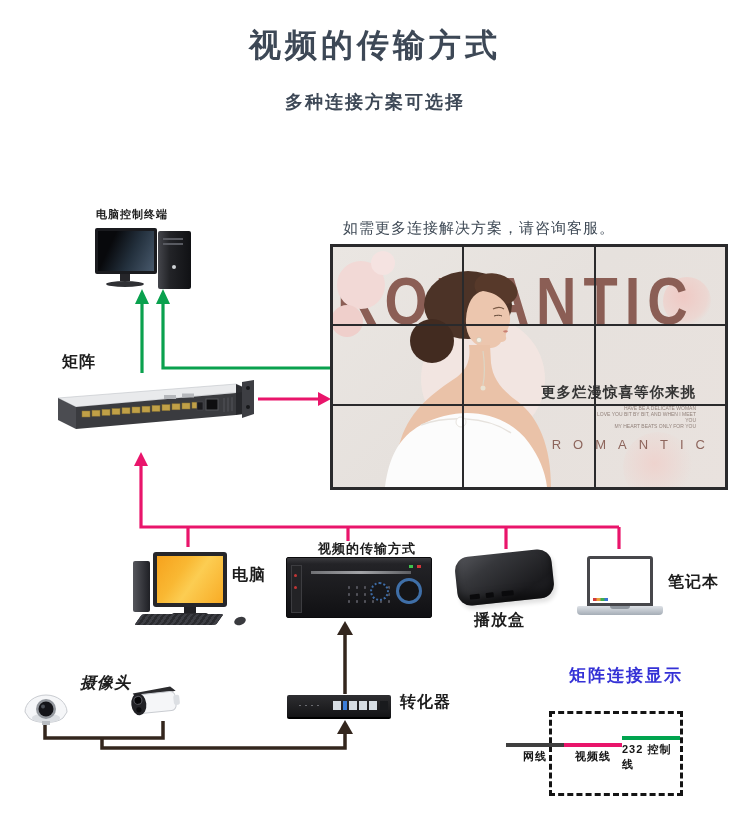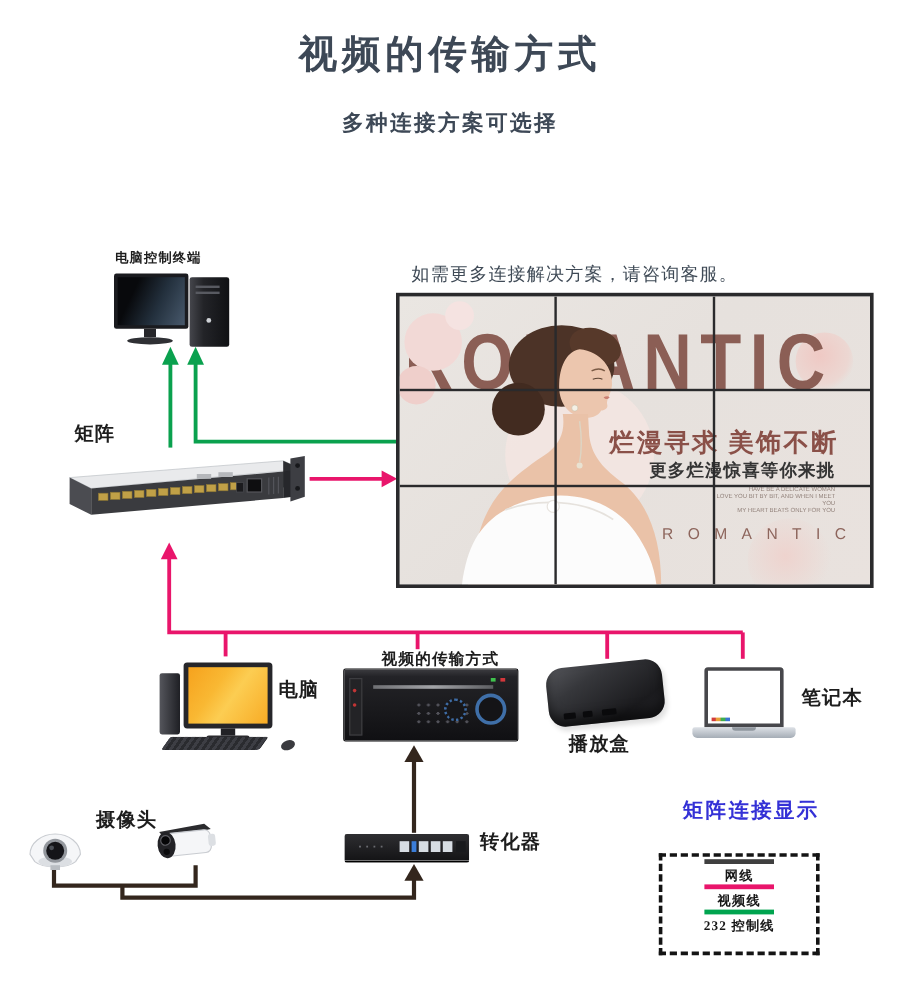--- a/index.html
+++ b/index.html
@@ -96,21 +96,21 @@
   .converter{left:287px;top:695px;width:104px;height:22px;border-radius:2px;
              background:linear-gradient(180deg,#2e2e31,#141416);border-bottom:2px solid #000;}
   .conv-port{position:absolute;top:6px;width:8px;height:9px;background:#d7dde3;}
   .conv-port.blue{background:#3b7dd8;width:4px;}
   .conv-dots{position:absolute;left:10px;top:9px;width:26px;height:3px;
              background-image:radial-gradient(#6a6b70 1px,transparent 1.2px);background-size:6px 3px;}
 
   
   .legend-title{left:569px;top:664px;font-size:17px;font-weight:bold;color:#3431d6;letter-spacing:2px;}
   .legend-box{left:549px;top:711px;width:134px;height:85px;border:3px dashed #141414;box-sizing:border-box;
-              display:flex;flex-direction:column;align-items:center;justify-content:flex-start;padding:2px 0;font-family:Liberation Serif, serif;}
+              display:flex;flex-direction:row;align-items:center;justify-content:flex-end;padding:2px 0;}
   .legend-item{display:flex;flex-direction:column;align-items:center;}
   .legend-line{width:58px;height:4px;}
   .lg-net{background:#3f3f3f;}
   .lg-vid{background:#e9156b;}
   .lg-ctl{background:#00a44f;}
   .legend-label{font-size:11px;font-weight:bold;color:#161616;margin-top:2px;letter-spacing:1px;}
 </style>
 </head>
 <body>
 
@@ -229,21 +229,20 @@
       <path d="M136,98 C138,112 134,122 124,130 C100,146 78,162 68,192 C62,210 58,224 57,240 L218,240 C218,200 206,170 184,154 C168,142 160,132 158,116 L157,98 Z" fill="#eac2a8"></path>
 
       <path d="M150,104 C152,118 152,128 150,138" stroke="#ddd5c4" stroke-width="1.2" fill="none"></path>
       <circle cx="150" cy="141" r="2.5" fill="#e9e2d2"></circle>
 
       <path d="M52,240 C56,210 66,190 88,178 C102,170 120,166 134,166 C158,166 182,176 196,196 C206,210 212,224 214,240 Z" fill="#fcfcfc"></path>
       <path d="M88,178 C112,169 152,168 178,186" stroke="#e6e2dd" stroke-width="1.5" fill="none"></path>
       <circle cx="128" cy="175" r="5" fill="#ffffff" stroke="#e8e4df"></circle>
     </svg>
 
-    <div class="abs wall-slogan-main">烂漫寻求 美饰不断</div>
     <div class="abs wall-slogan-sub">更多烂漫惊喜等你来挑</div>
     <div class="abs wall-fineprint">
       <span style="display:block">HAVE BE A DELICATE WOMAN</span>
       <span style="display:block">I LOVE YOU BIT BY BIT, AND WHEN I MEET</span>
       <span style="display:block">YOU</span>
       <span style="display:block">MY HEART BEATS ONLY FOR YOU</span>
     </div>
     <div class="abs wall-footer">ROMANTIC</div>
 
     <div class="abs bezel-v" style="left:129px;"></div>
@@ -283,21 +282,21 @@
   </div>
   <div class="abs dev-label" style="left:474px;top:610px;">播放盒</div>
 
   <div class="abs laptop-screen">
       <div class="laptop-dots"></div>
     </div>
   <div class="abs laptop-base"></div>
   <div class="abs laptop-notch"></div>
   <div class="abs dev-label" style="left:668px;top:572px;">笔记本</div>
 
-  <div class="abs dev-label" style="left:80px;top:673px;">摄像头</div>
+  <div class="abs dev-label" style="left:80px;top:673px;font-style:italic;">摄像头</div>
   <svg class="abs" style="left:22px;top:688px;" width="50" height="40" viewBox="0 0 50 40">
     <path d="M3,24 A21,17 0 0 1 45,24 L41,30 A19,8 0 0 1 7,30 Z" fill="#f5f6f8" stroke="#c9ccd1" stroke-width="1"></path>
     <ellipse cx="24" cy="30" rx="14" ry="4.5" fill="#dcdfe3"></ellipse>
     <circle cx="24" cy="21" r="10" fill="#93979d"></circle>
     <circle cx="24" cy="21" r="7.5" fill="#141418"></circle>
     <circle cx="21" cy="18.5" r="2" fill="#4a4e55"></circle>
     <rect x="20" y="33" width="8" height="4" fill="#b9bdc2"></rect>
   </svg>
   <svg class="abs" style="left:126px;top:683px;" width="62" height="42" viewBox="0 0 62 42">
     <g transform="rotate(-6 30 22)">

